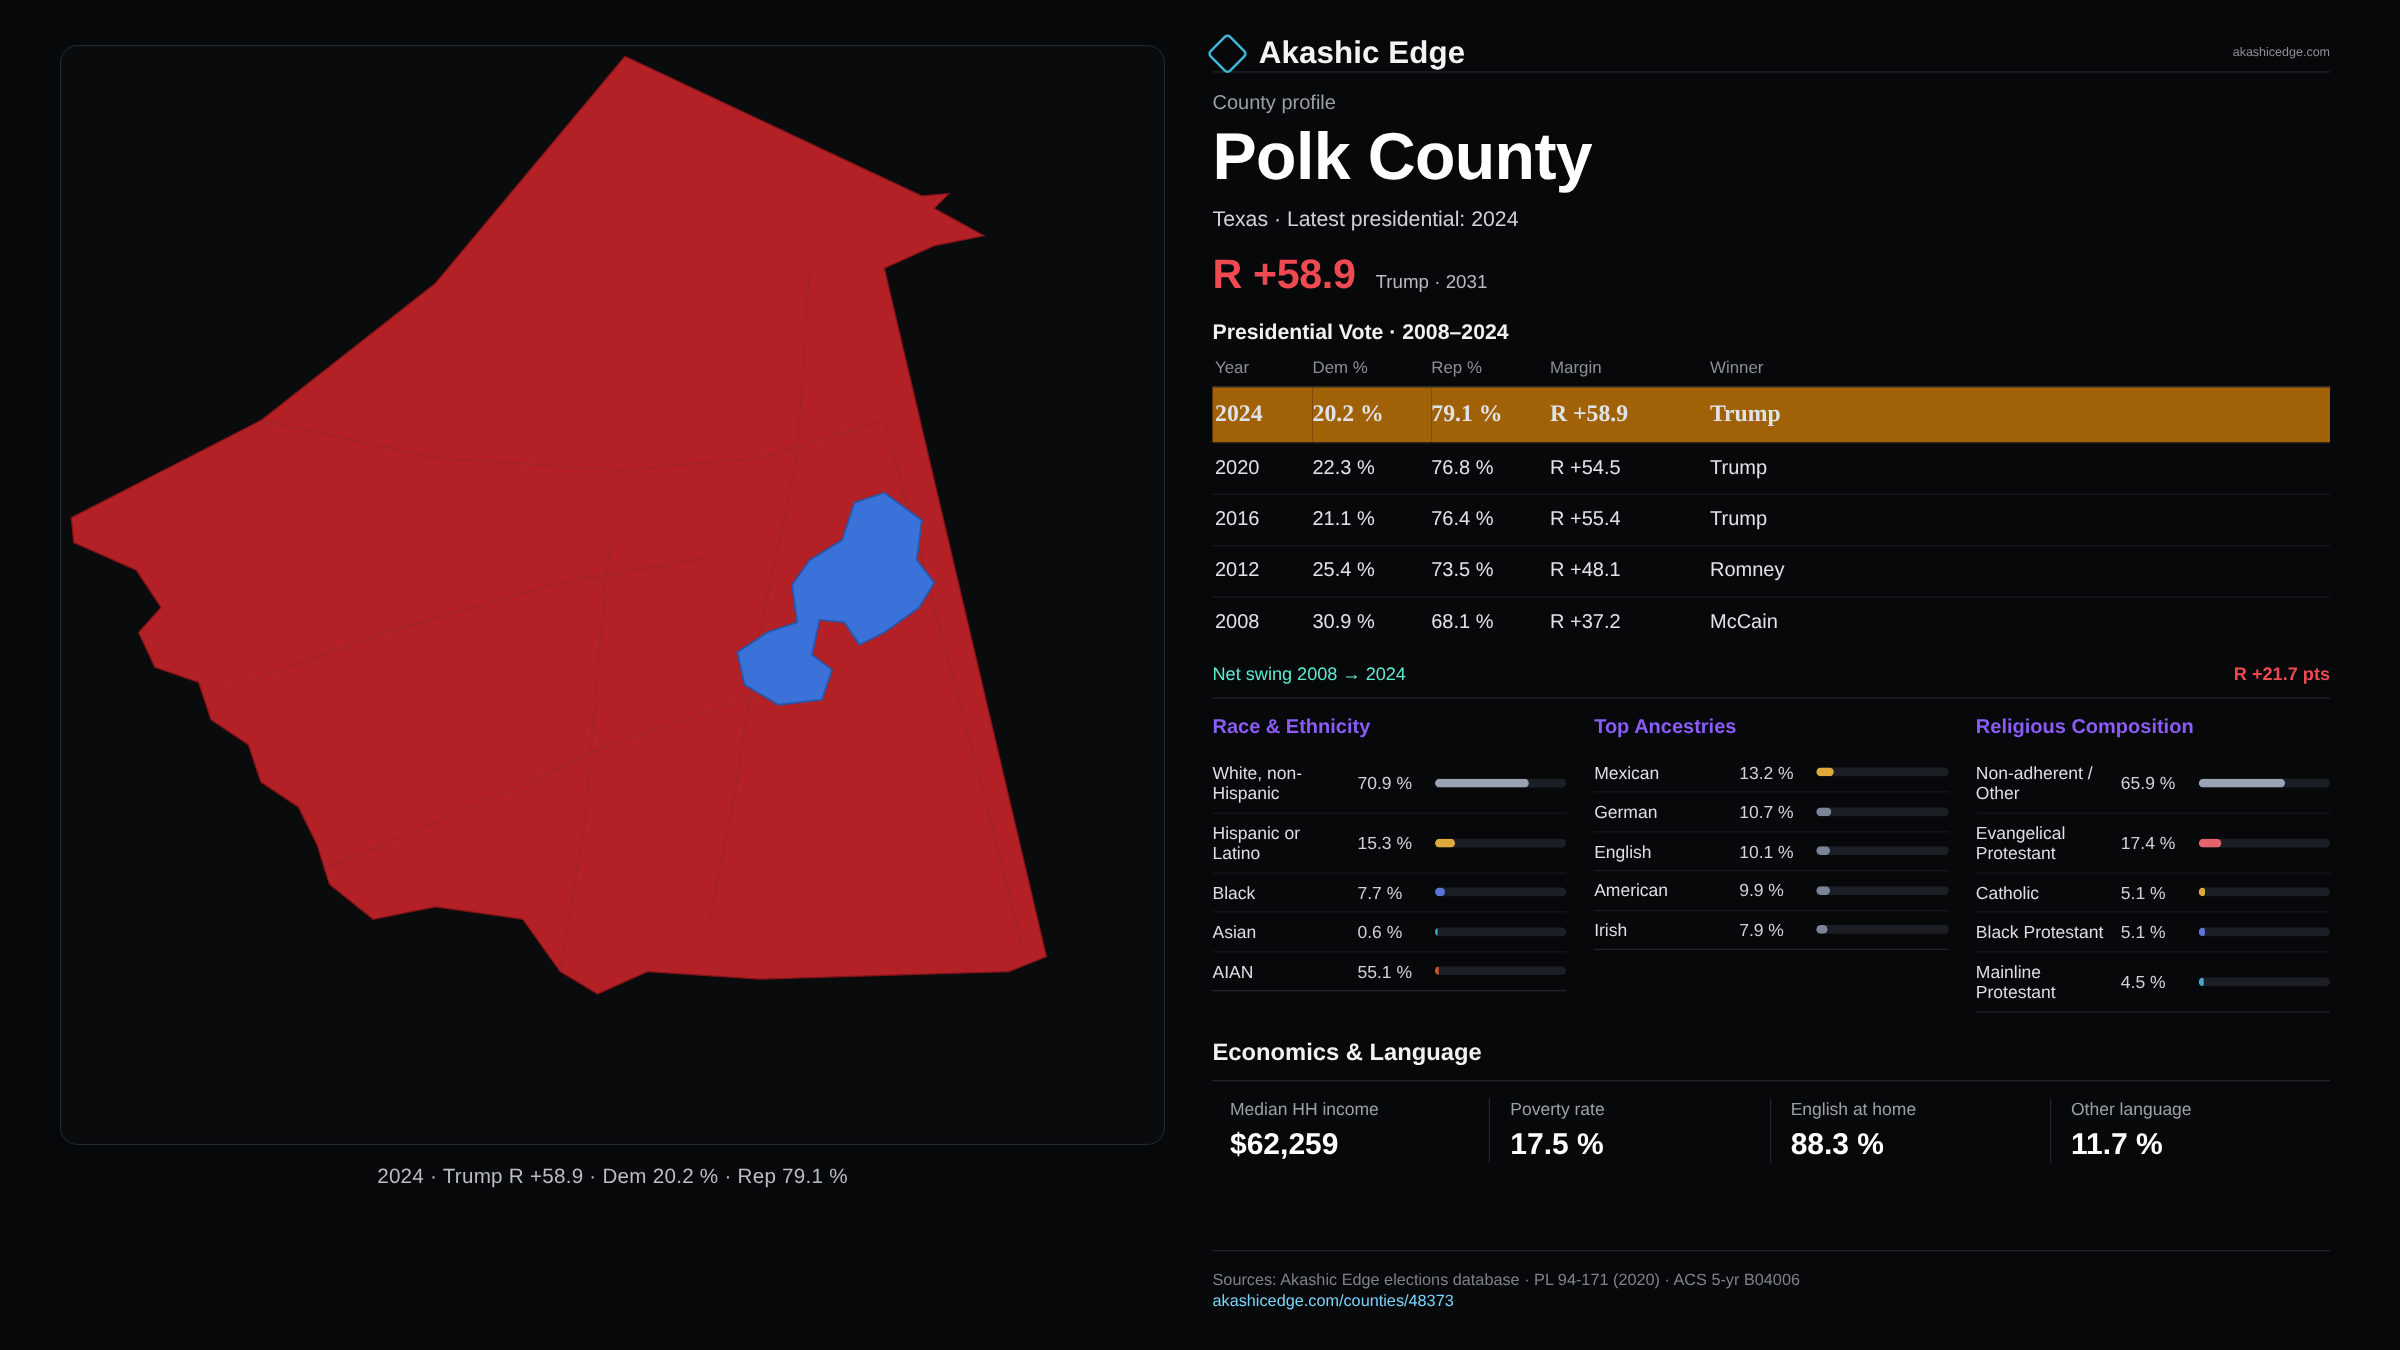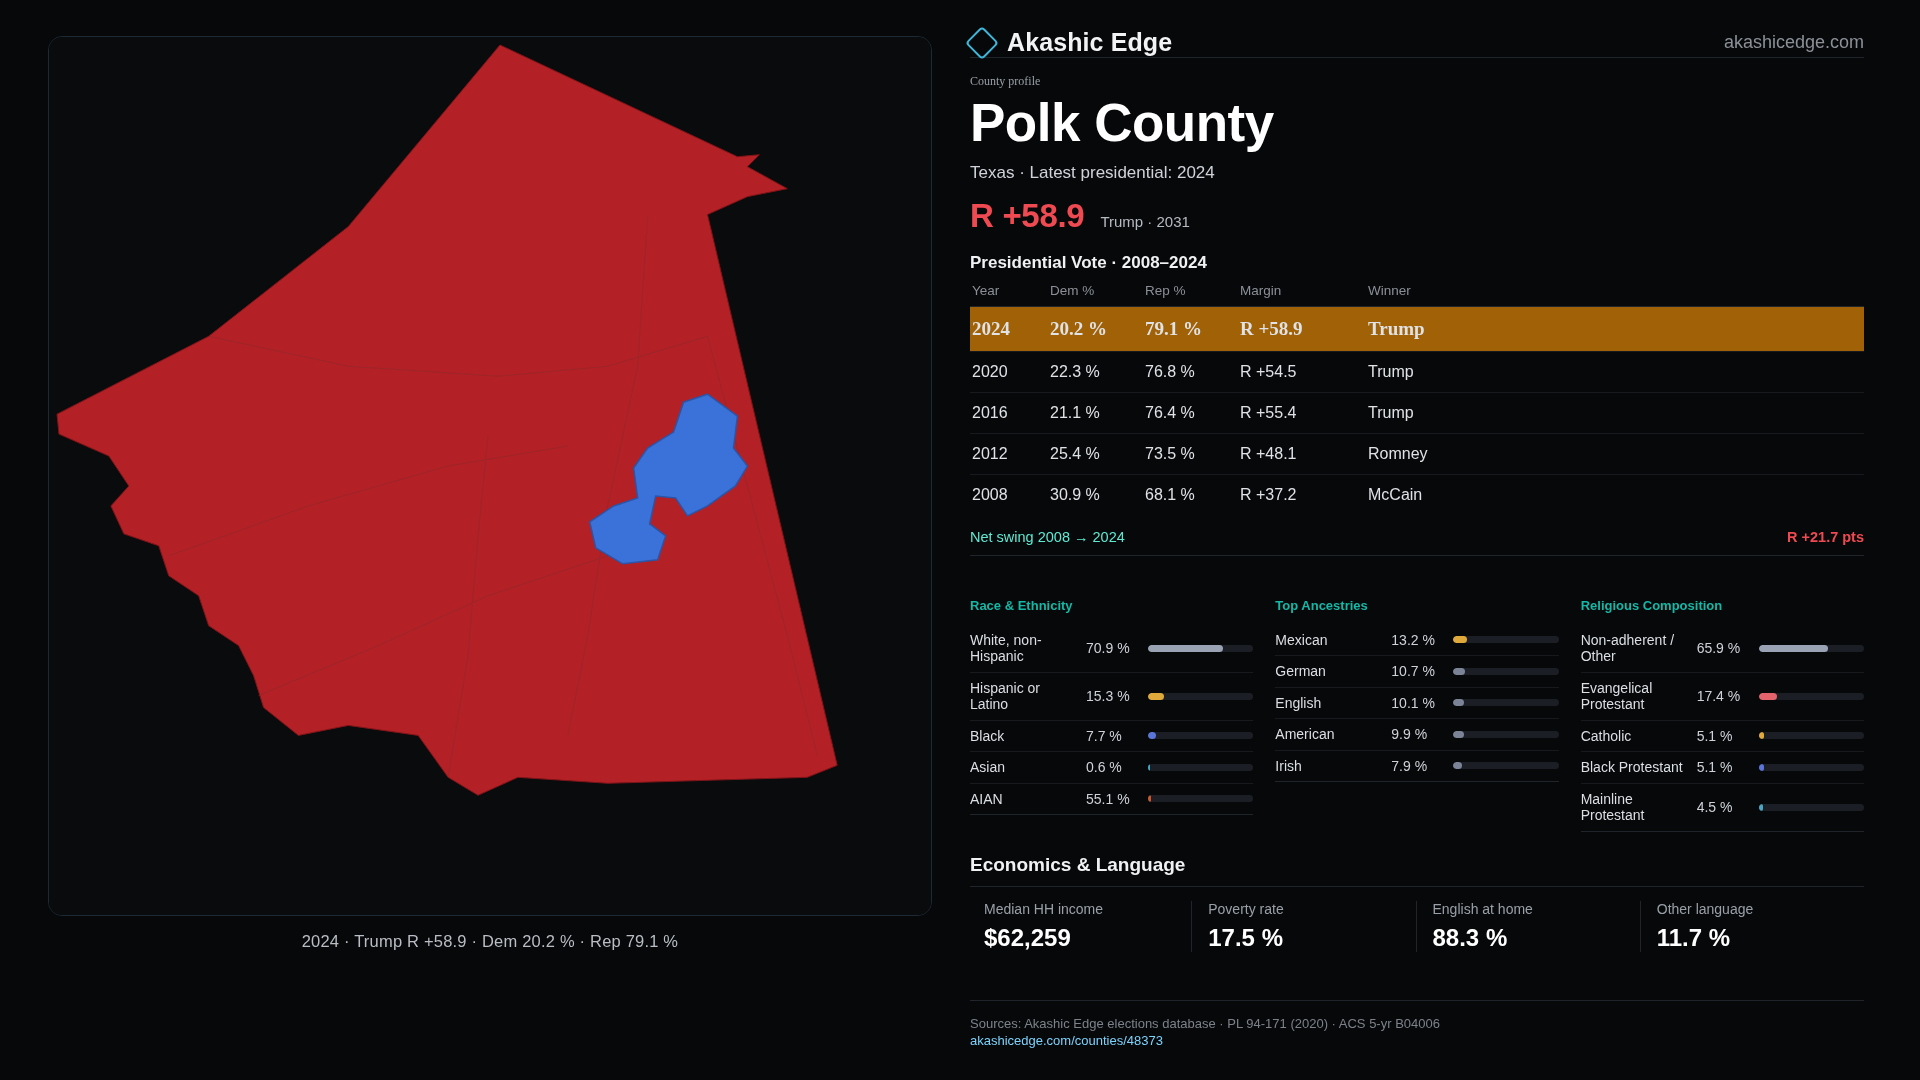--- a/index.html
+++ b/index.html
@@ -62,27 +62,26 @@
     transform: rotate(45deg);
     border-radius: 4px;
     display: inline-block;
   }
   .brand-name {
     font-size: 25px;
     font-weight: bold;
     letter-spacing: .1px;
     color: #f2f3f5;
   }
-  .brand-site { font-size: 18px; color: #8b9098; }
+  .brand-site { font-size: 10px; color: #8b9098; }
 
   .kicker {
     margin-top: 16px;
-    font-size: 12px;
+    font-size: 16px;
     color: #9aa0a8;
-    font-family: Liberation Serif, serif;
   }
   .county-title {
     font-size: 53px;
     line-height: 1.05;
     font-weight: bold;
     letter-spacing: -.5px;
     margin-top: 6px;
     color: #ffffff;
   }
   .sub-line {
@@ -152,25 +151,24 @@
   .swing-val { font-size: 14.5px; font-weight: bold; color: #ef4a52; }
 
   
   .demos {
     margin-top: 14px;
     display: flex;
     gap: 22px;
   }
   .demo-col { flex: 1; }
   .demo-h {
-    font-size: 13px;
-    font-weight: bold;
-    color: #14b8a6;
+    font-size: 16px;
+    font-weight: bold;
+    color: #8b5cf6;
     margin-bottom: 12px;
-    margin-top: 28px;
   }
   .demo-row {
     display: flex;
     align-items: center;
     gap: 8px;
     padding: 7px 0;
     border-bottom: 1px solid #17191e;
   }
   .demo-row:last-child { border-bottom: 1px solid #20242b; }
   .d-label { font-size: 14px; color: #dcdfe4; width: 108px; line-height: 1.18; }

